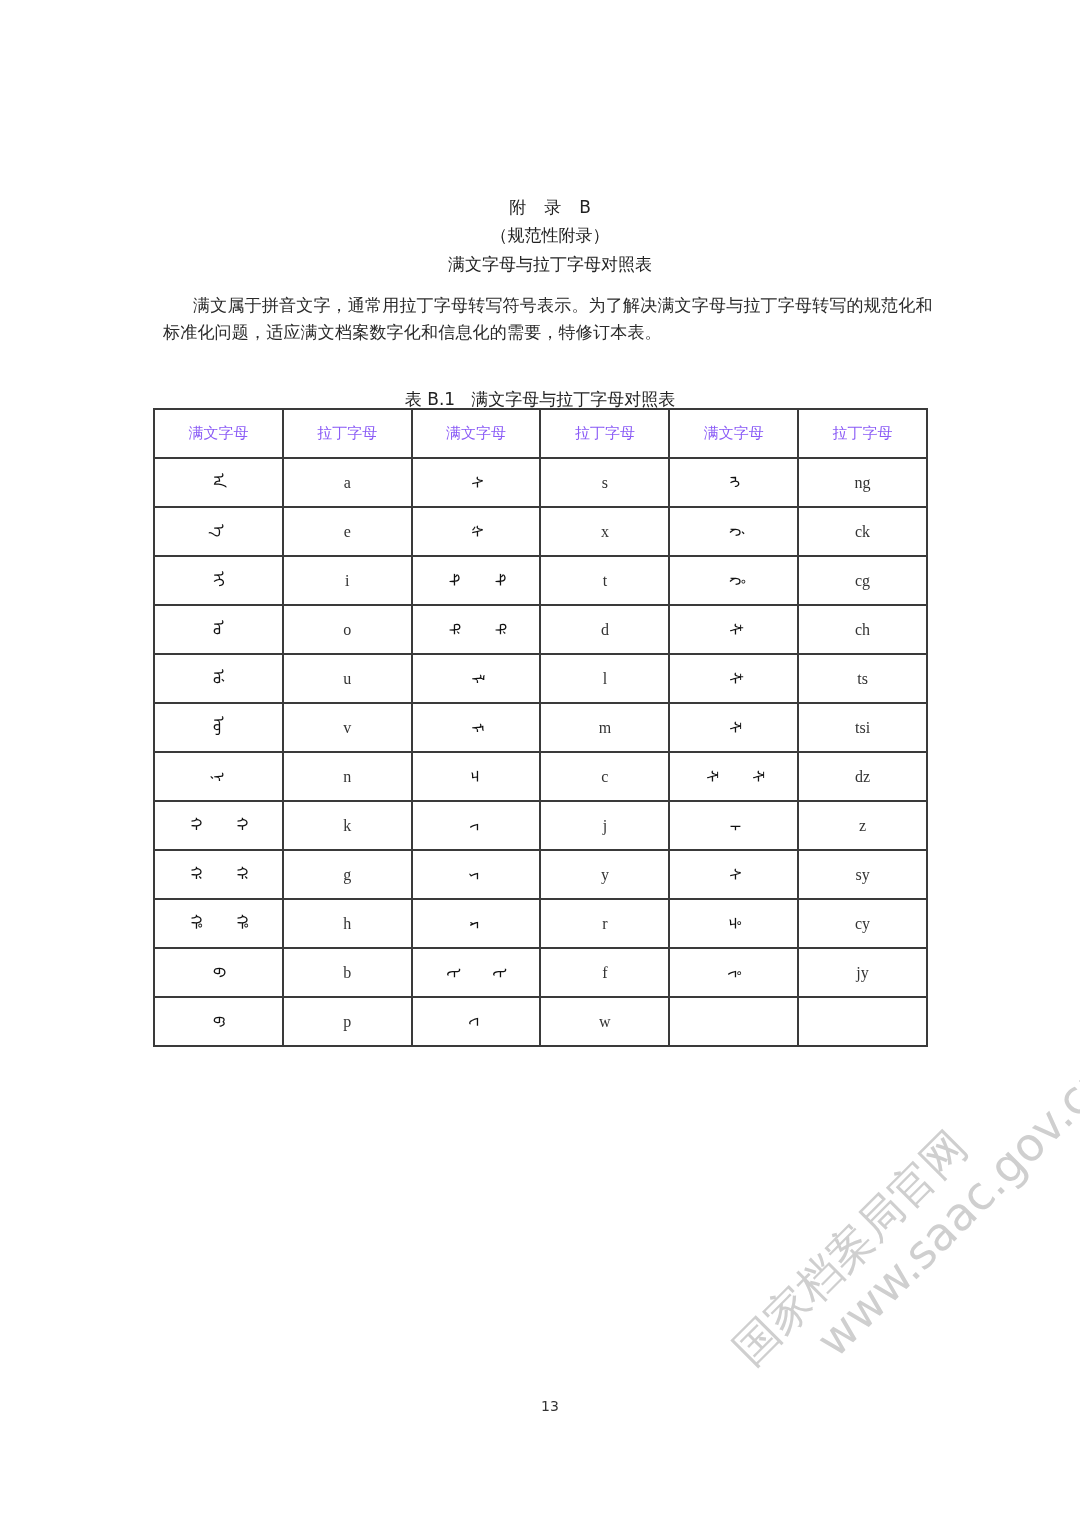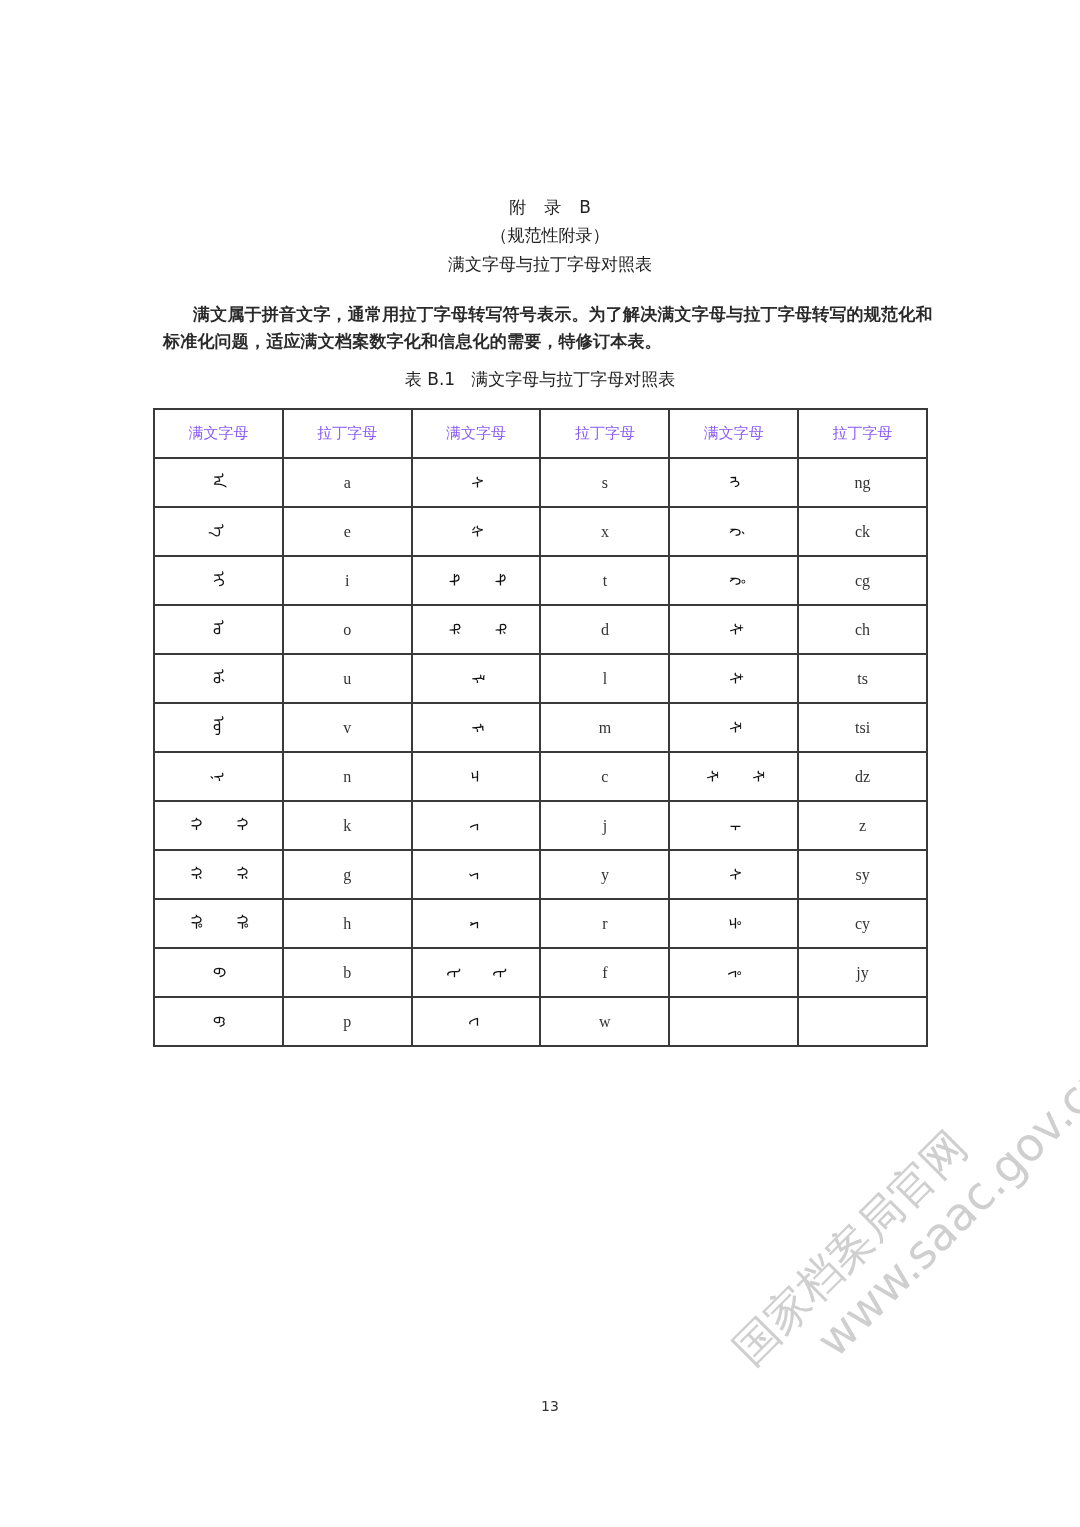--- a/index.html
+++ b/index.html
@@ -12,23 +12,23 @@
     font-family: "DejaVu Sans", sans-serif; font-size: 17px; color: #222;
   }
   #h-appendix { top: 196px; letter-spacing: 0; }
   #h-appendix span.sp { display: inline-block; width: 18px; }
   #h-type { top: 224px; }
   #h-title { top: 253px; font-size: 17px; }
   .para {
     position: absolute; left: 163px; width: 780px;
     font-family: "DejaVu Serif", serif; font-size: 17px; line-height: 27px; color: #2a2a2a;
   }
-  #para1 { top: 301px; text-indent: 30px; letter-spacing: 0.2px; font-weight: bold; }
+  #para1 { top: 292px; text-indent: 30px; letter-spacing: 0.2px; }
   #caption {
-    position: absolute; top: 368px; left: 0; width: 1080px; text-align: center;
+    position: absolute; top: 388px; left: 0; width: 1080px; text-align: center;
     font-family: "DejaVu Sans", sans-serif; font-size: 17px; color: #222;
   }
   #caption .num { margin-right: 16px; }
   table.map {
     position: absolute; left: 153px; top: 408px; width: 775px;
     border-collapse: collapse; table-layout: fixed;
   }
   table.map td, table.map th {
     border: 2px solid #3a3a3a; height: 47px; text-align: center; vertical-align: middle;
     padding: 0; font-weight: normal;

